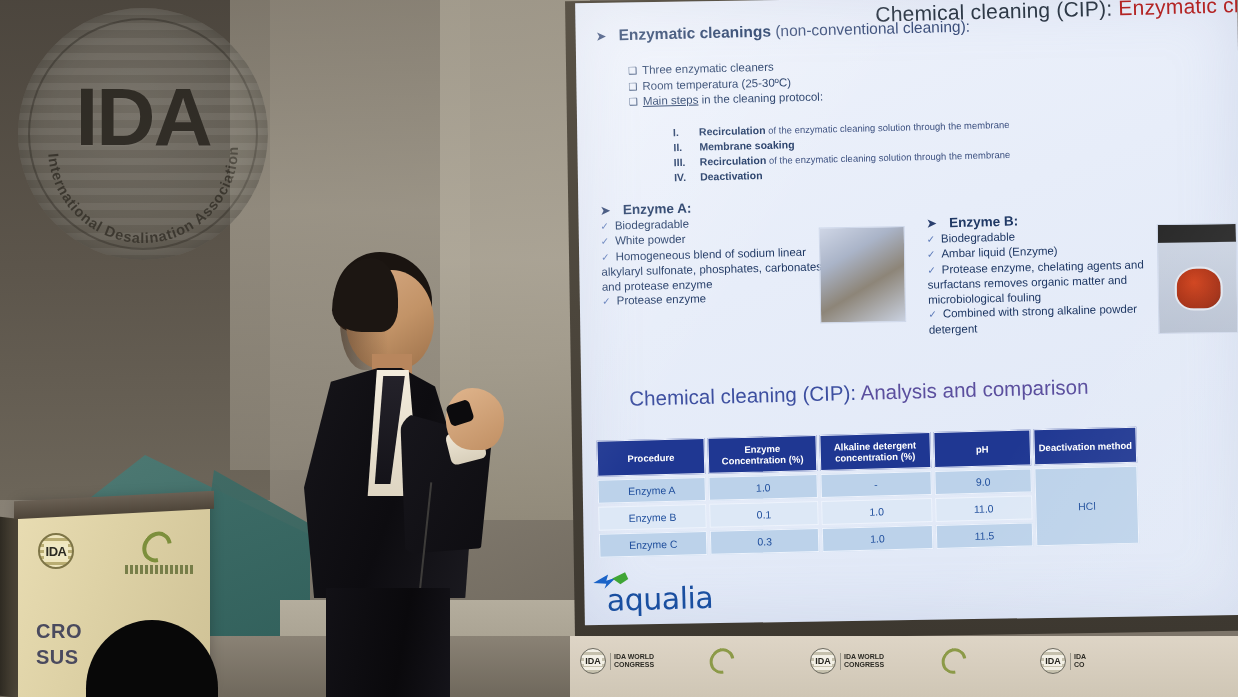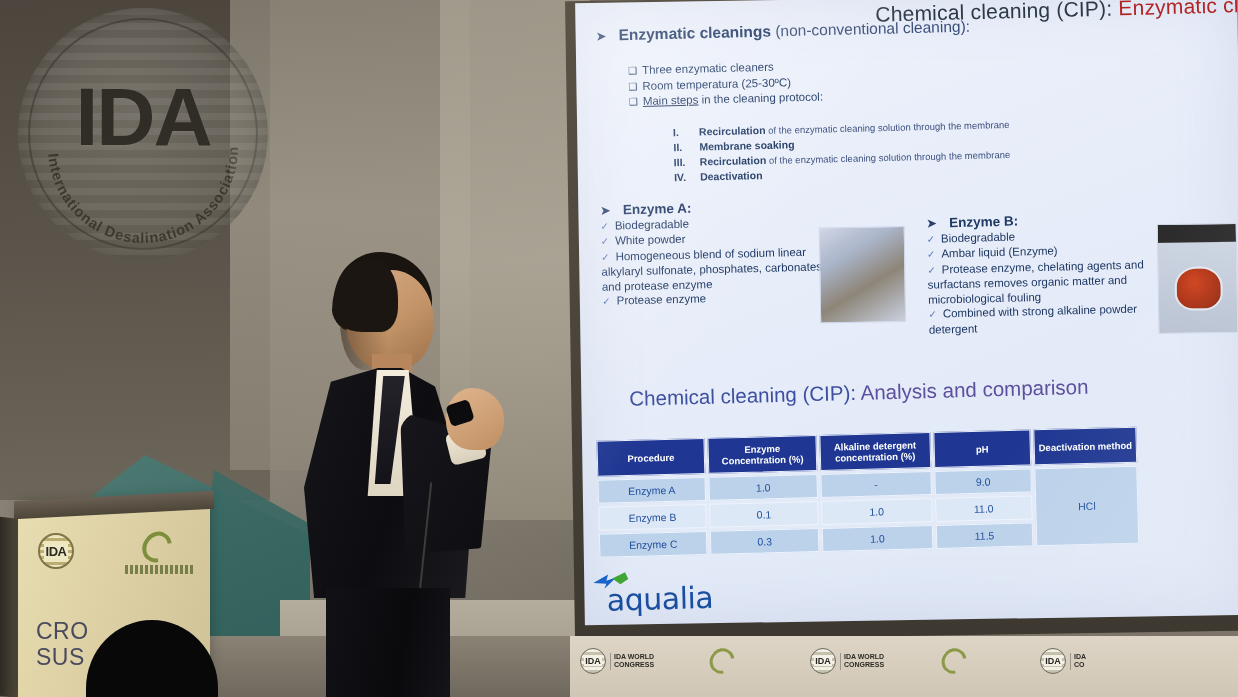--- a/index.html
+++ b/index.html
@@ -61,21 +61,21 @@
       display:flex; align-items:center; justify-content:center; }
   .pod-ida span { font-size:13px; font-weight:bold; color:#2b2a22; letter-spacing:-.5px;
       background:#efe8c4; padding:0 2px; }
   .pod-green { position:absolute; left:143px; top:531px; width:34px; height:36px; }
   .pod-green .ring { width:28px; height:32px; border-radius:50%;
       border:4.5px solid #7d8f3c; border-right-color:transparent; transform:rotate(35deg); }
   .pod-green .ar { position:absolute; left:-18px; top:34px; width:70px; height:9px;
       background:repeating-linear-gradient(90deg,#5f6b33 0 3px,transparent 3px 5px);
       opacity:.8; }
   .pod-text { position:absolute; left:36px; top:618px; color:#4a4a5e;
-      font-size:23px; font-weight:normal; line-height:26px; letter-spacing:.5px; }
+      font-size:20px; font-weight:bold; line-height:26px; letter-spacing:.5px; }
 
   
   .head-a { position:absolute; left:86px; top:620px; width:132px; height:120px;
       background:#080808; border-radius:58% 58% 42% 42% / 66% 66% 34% 34%; }
 
   
   .speaker { position:absolute; left:296px; top:252px; width:210px; height:445px; }
   .sp-hair { position:absolute; left:38px; top:0px; width:98px; height:82px;
       background:#1a1410; border-radius:54% 62% 28% 34% / 68% 70% 30% 28%; }
   .sp-head { position:absolute; left:50px; top:18px; width:88px; height:100px;

